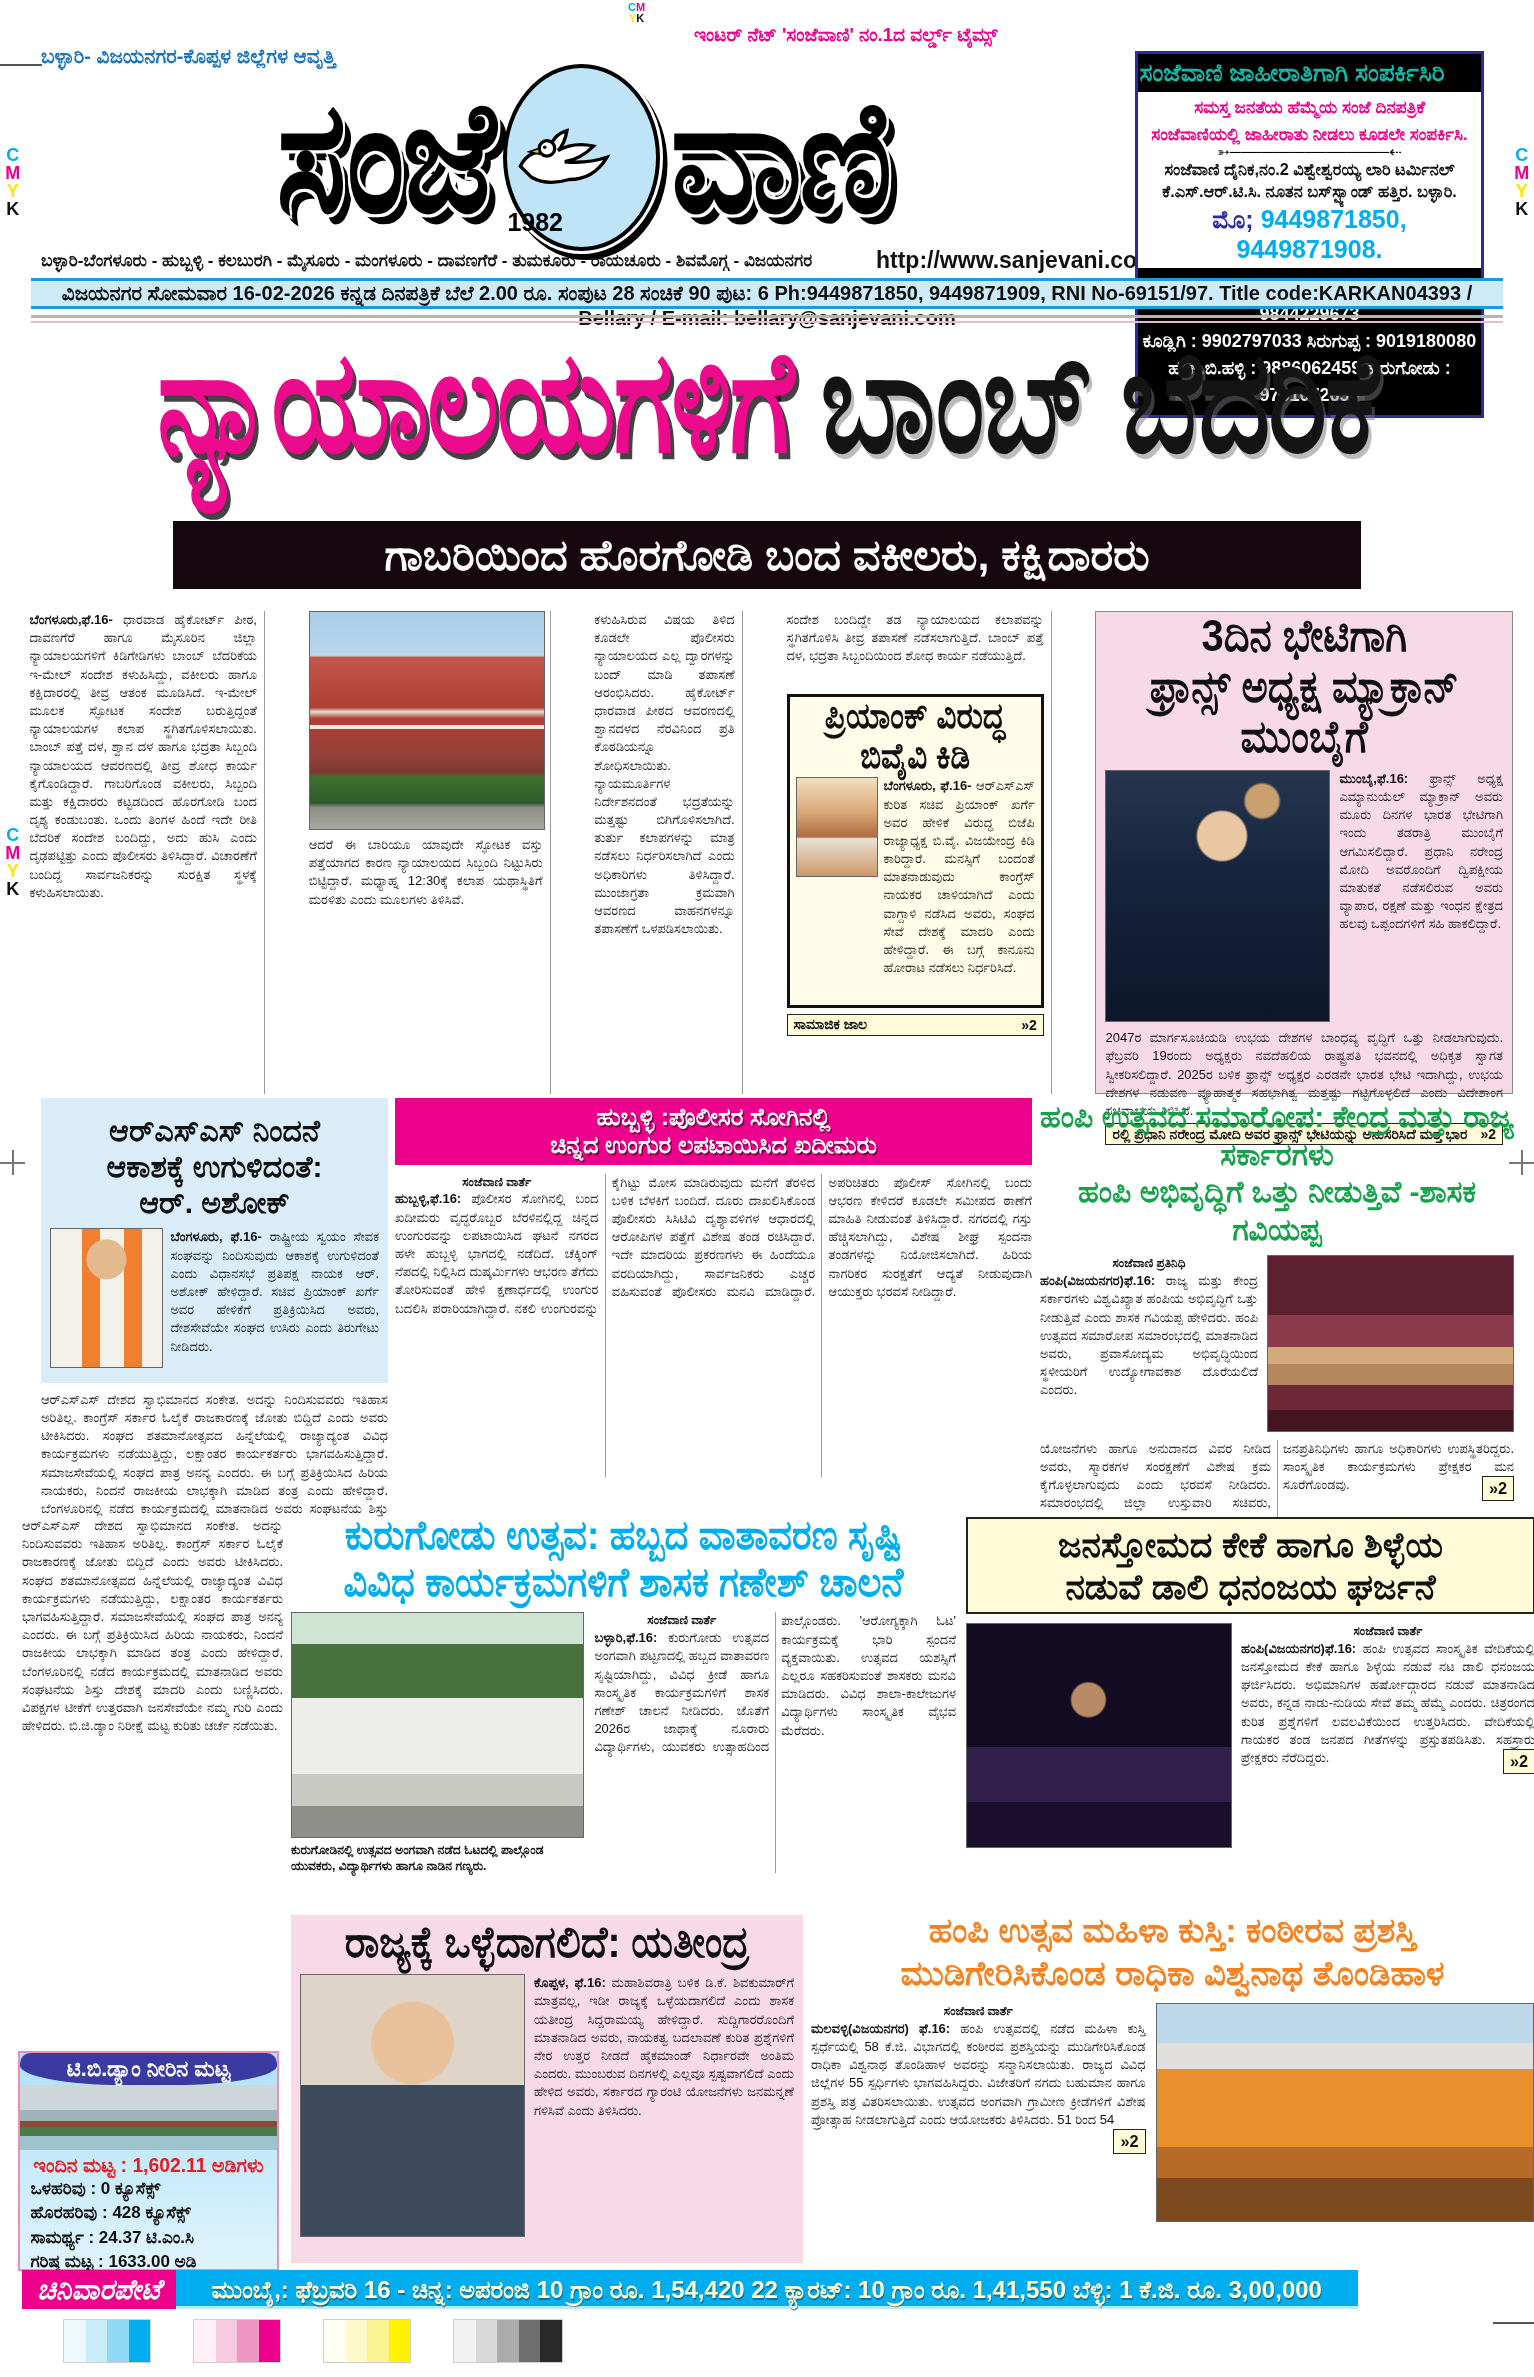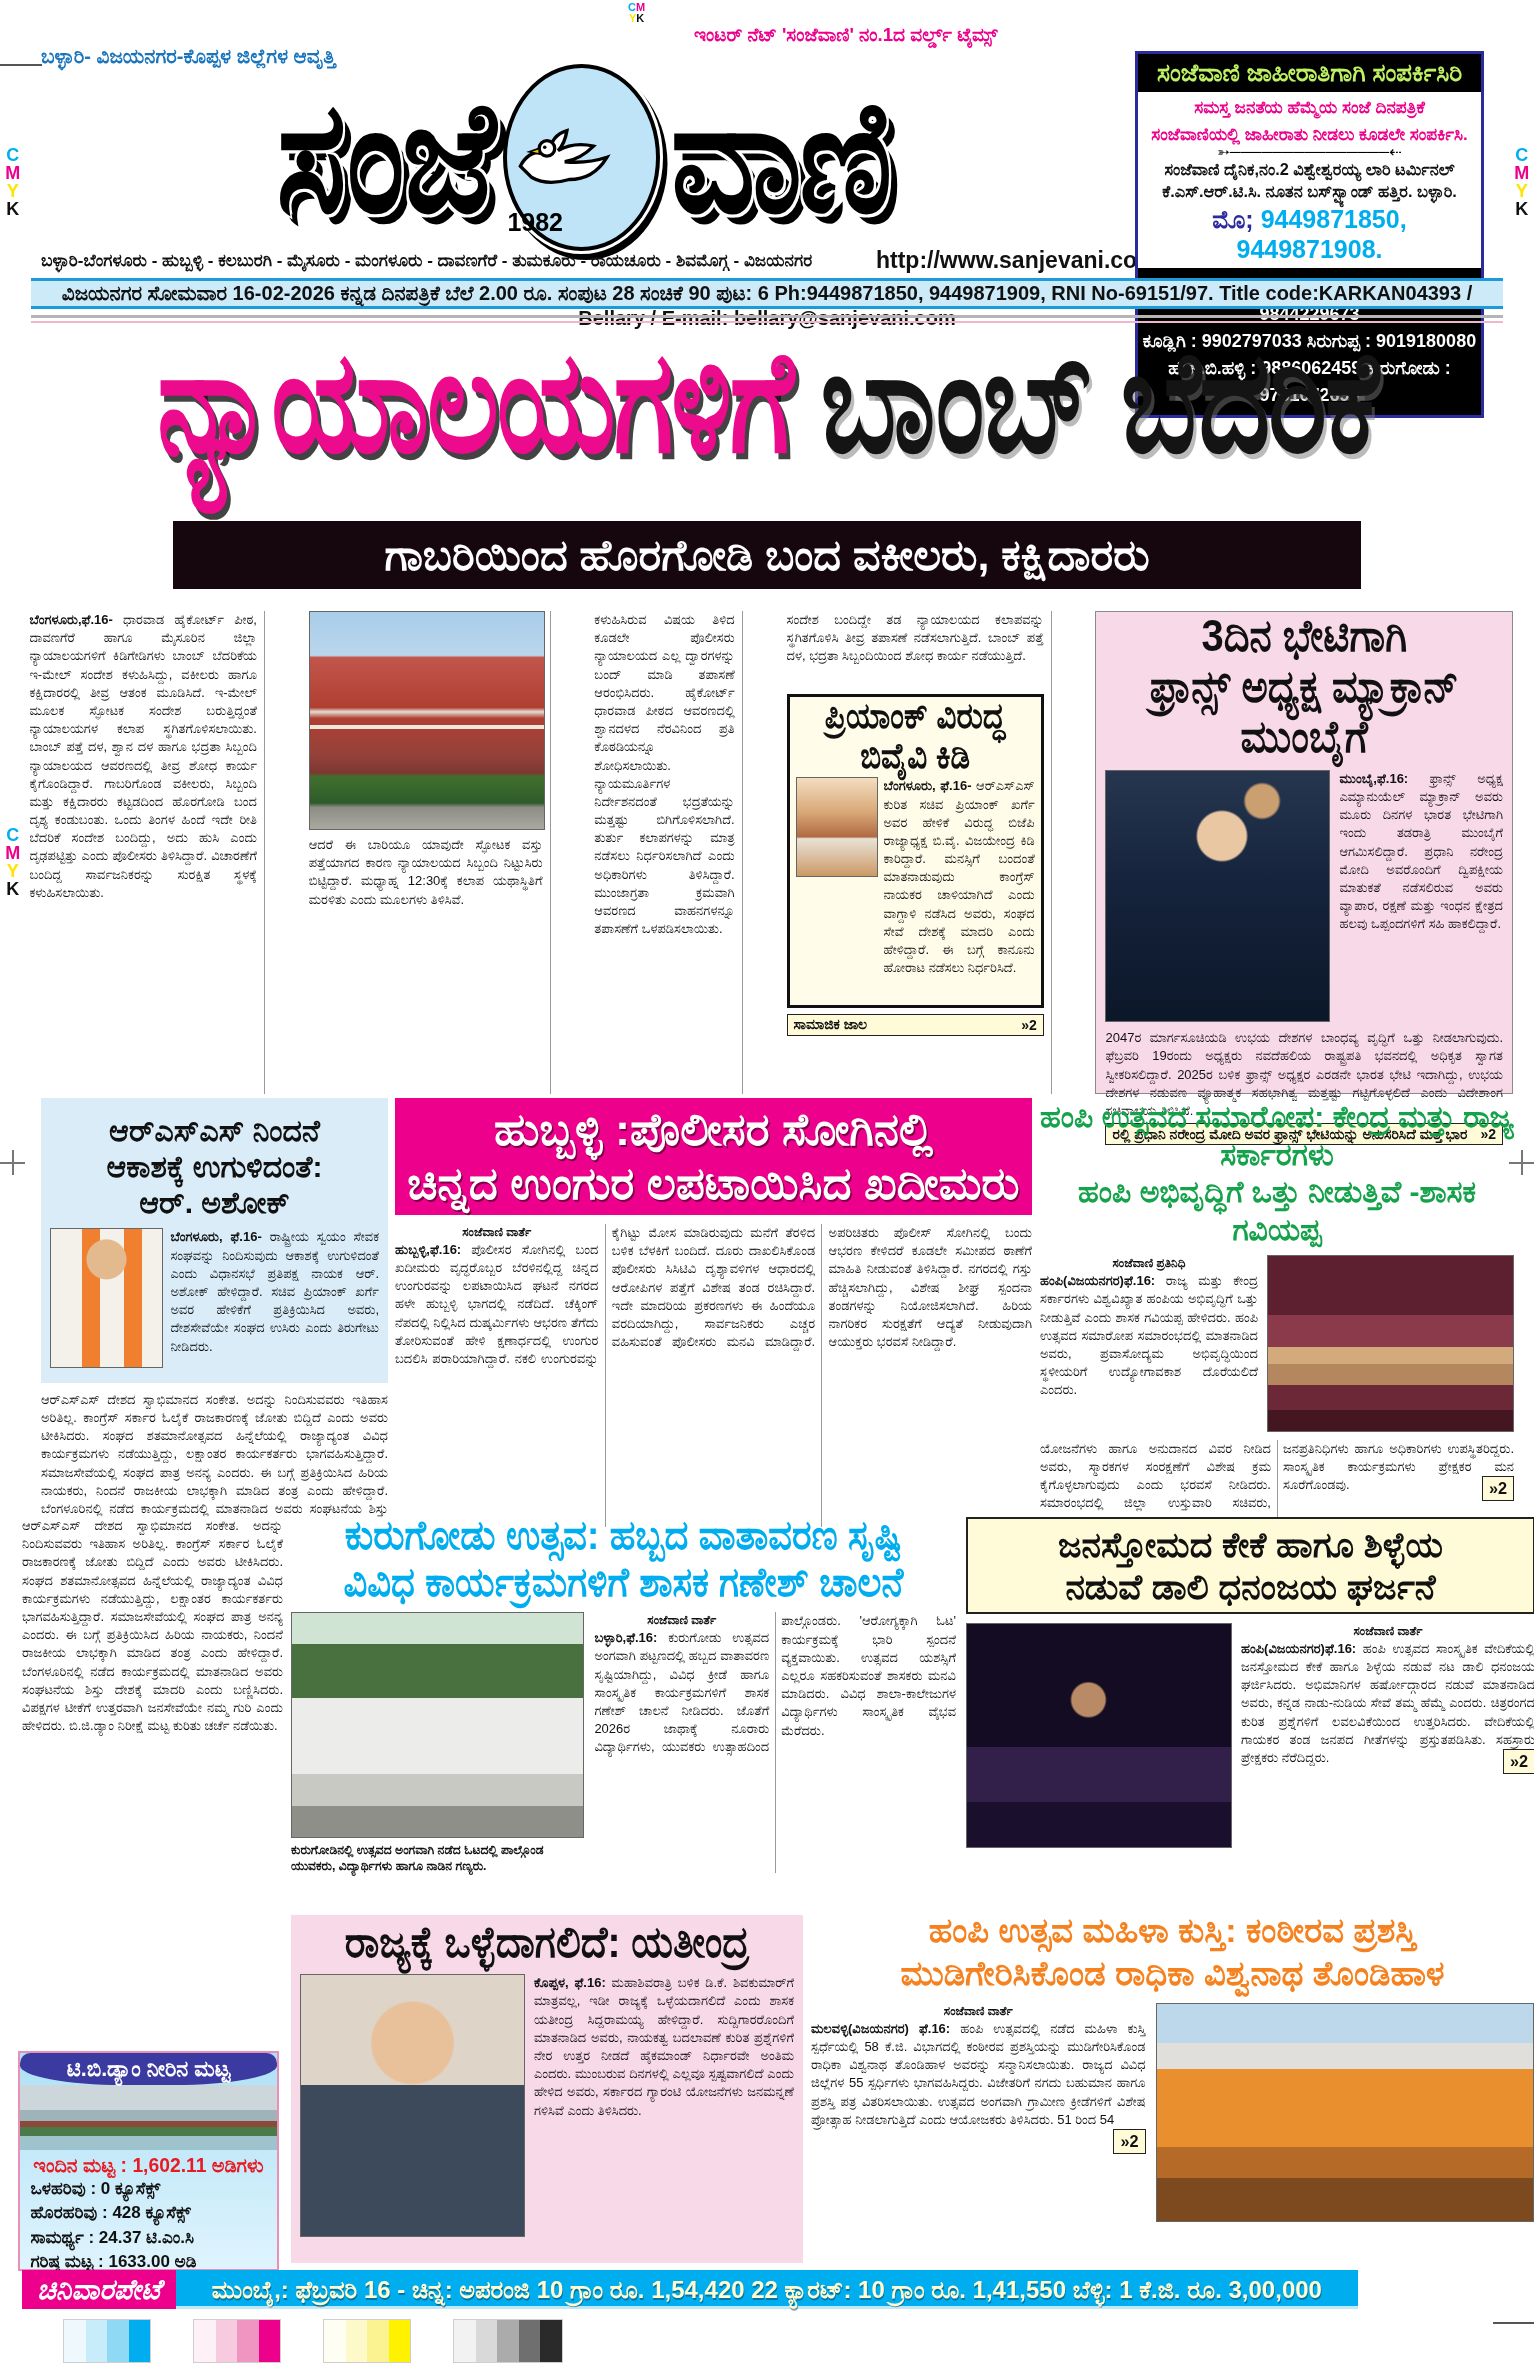--- a/index.html
+++ b/index.html
@@ -23,21 +23,21 @@
              text-shadow:-2.2px -2.2px 0 #fff,2.2px -2.2px 0 #fff,-2.2px 2.2px 0 #fff,2.2px 2.2px 0 #fff,8.2px 8.2px 0 #000;
              transform:scaleY(1.18);transform-origin:center;}
   .mast-oval{width:157px;height:187px;background:#bfe4f8;border:4.5px solid #000;border-radius:50%;
              box-shadow:0 0 0 3px #fff,4.5px 6px 0 3px #000;margin:0 10.4px;display:flex;flex-direction:column;
              justify-content:flex-end;padding-bottom:10.4px;box-sizing:border-box;}
   .mast-year{font-size:25px;font-weight:bold;color:#000;}
   .cities-line{position:absolute;left:41px;top:251px;font-size:17px;font-weight:bold;}
   .website{position:absolute;left:876px;top:247px;font-size:23px;font-weight:bold;}
   
   .contact-box{position:absolute;left:1135px;top:51px;width:349px;border:3.7px solid #2b2b9e;background:#fff;box-sizing:border-box;}
-  .cb-head{background:#000;color:#bef264;font-size:24.5px;font-weight:bold;text-align:center;padding:5.2px 1.5px;}
+  .cb-head{background:#000;color:#14b8a6;font-size:24.5px;font-weight:bold;text-align:left;padding:5.2px 1.5px;}
   .cb-pink{color:#ec008c;font-size:17px;font-weight:bold;text-align:center;line-height:1.35;padding-top:4.5px;}
   .cb-divider{text-align:center;font-size:15px;color:#000;line-height:10.4px;}
   .cb-addr{font-size:16.3px;font-weight:bold;text-align:center;line-height:1.4;}
   .cb-mob{font-size:25px;font-weight:bold;text-align:center;color:#00aeef;padding:1.5px 0 4.5px;}
   .cb-mob b{color:#2b2b9e;}
   .cb-stations{background:#000;color:#fff;font-size:18px;font-weight:bold;text-align:center;line-height:1.5;padding:6px 1.5px;}
   
   .dateline-bar{position:absolute;left:31px;top:278px;width:1472px;height:31px;background:#cdeaf9;
                 border-top:3px solid #1b9cd8;border-bottom:3px solid #1b9cd8;box-sizing:border-box;
                 font-size:20px;font-weight:bold;text-align:center;line-height:25px;}
@@ -84,21 +84,21 @@
       linear-gradient(180deg,#27364f 0%,#15233c 45%,#0c1729 100%);}
   
   .ashok-wrap{position:absolute;left:41px;top:1098px;width:347px;height:413px;}
   .ashok-box{background:#d9ecf8;padding:15px 9px;box-sizing:border-box;}
   .ab-head{font-size:30px;font-weight:900;text-align:center;line-height:1.2;}
   .ab-flex{display:flex;gap:7.4px;margin-top:7.4px;}
   .ashok-photo{width:111px;height:138px;flex:none;background:
       radial-gradient(circle at 50% 22%,#e3b98e 0 16%,rgba(0,0,0,0) 17%),
       linear-gradient(90deg,#f4f1ea 0 28%,#f08030 28% 44%,#f4f1ea 44% 66%,#f08030 66% 82%,#f4f1ea 82% 100%);}
   .hubballi{position:absolute;left:395px;top:1098px;width:637px;height:413px;}
-  .hub-banner{background:#ec008c;color:#fff;font-size:45px;font-weight:900;text-align:center;line-height:1.2;
+  .hub-banner{background:#ec008c;color:#fff;font-size:24px;font-weight:900;text-align:center;line-height:1.2;
               padding:4.5px 3px;text-shadow:1.5px 1.5px 0 #7d0048;}
   .hub-body{margin-top:9px;column-count:3;column-gap:13.4px;height:303px;}
   .hampi{position:absolute;left:1040px;top:1098px;width:474px;height:413px;}
   .hampi-head{color:#15a24b;font-size:30px;font-weight:900;text-align:center;line-height:1.25;}
   .hampi-flex{display:flex;gap:9px;margin-top:7.4px;}
   .hampi-stage-photo{width:245px;height:175px;flex:none;background:
       linear-gradient(180deg,#5c2030 0 34%,#8a3a4a 34% 52%,#d2aa7c 52% 62%,#b5875e 62% 74%,#6d2838 74% 88%,#431622 88% 100%);}
   .hampi-b2{margin-top:7.4px;column-count:2;column-gap:12px;height:141px;}
   
   .left-rail-more{position:absolute;left:22px;top:1517px;width:261px;height:524px;}

